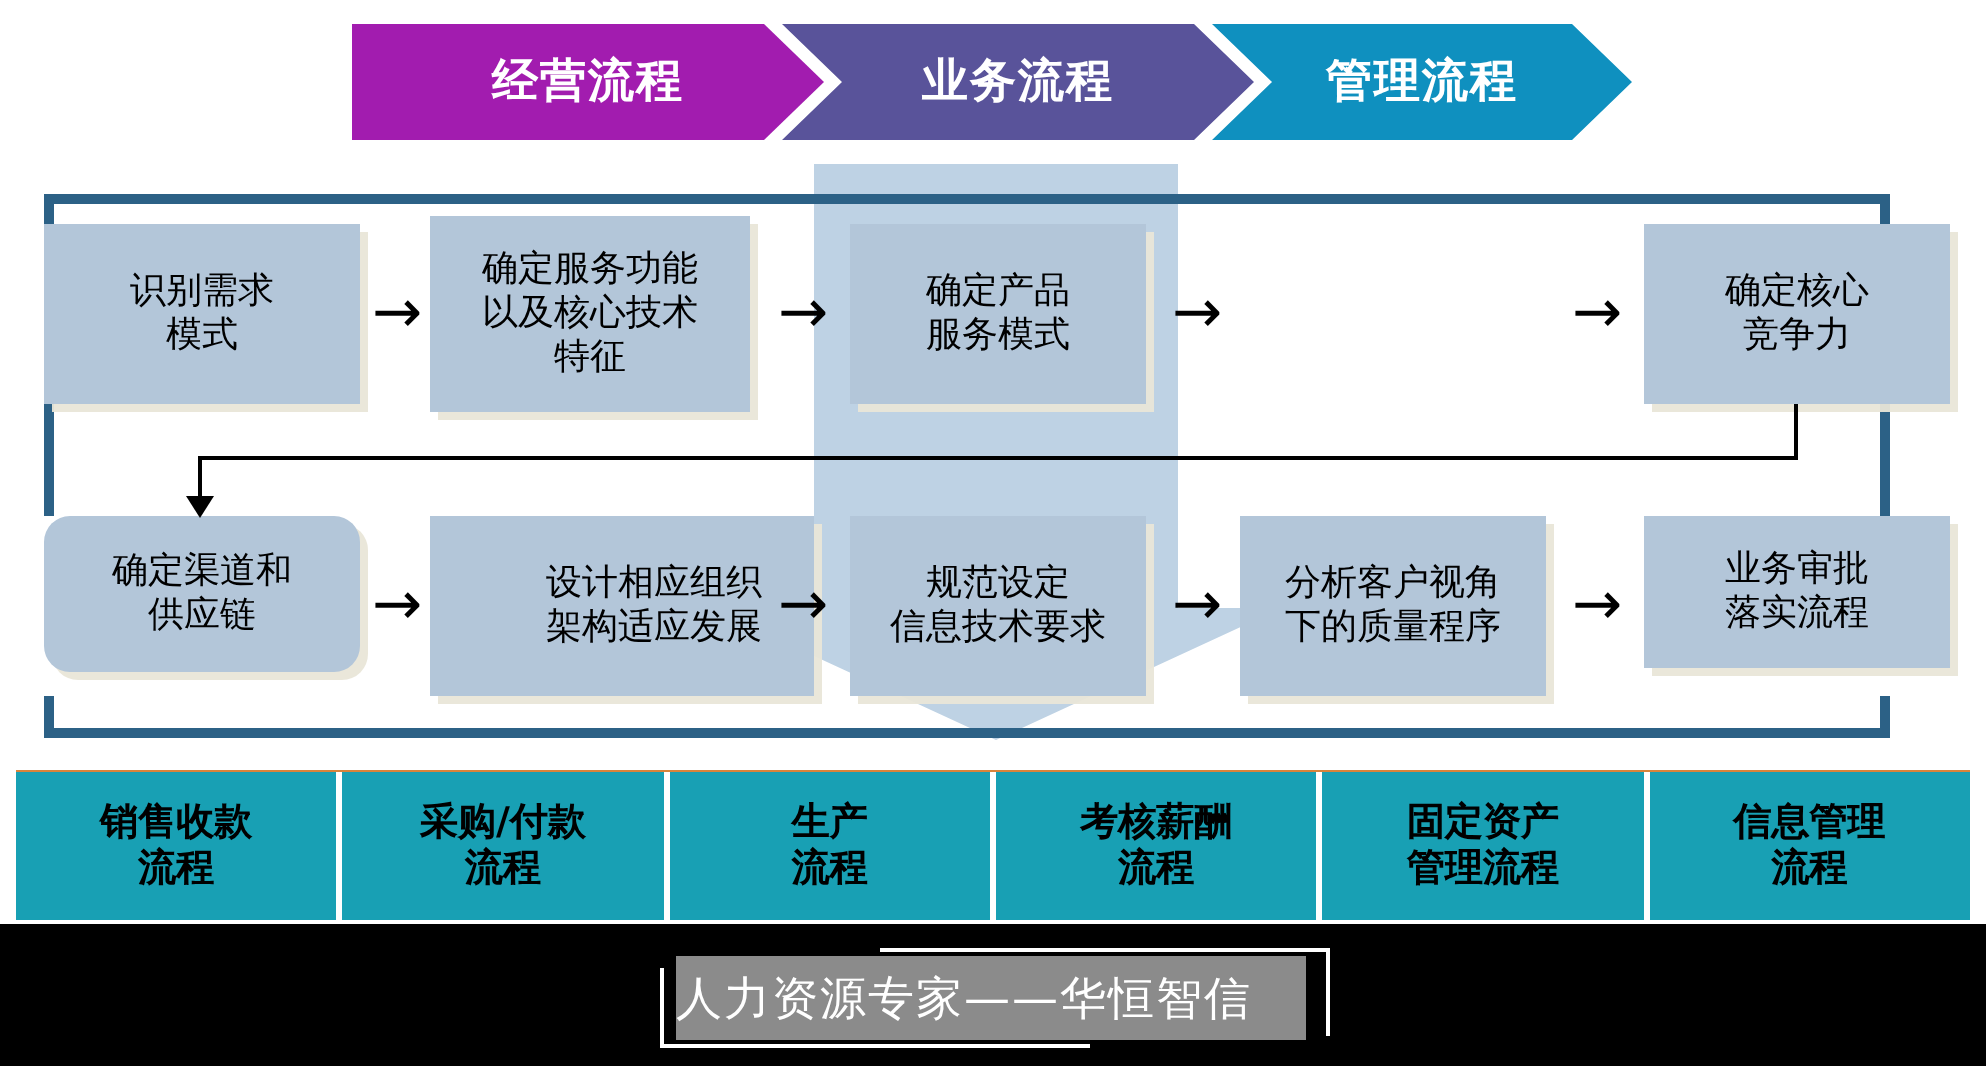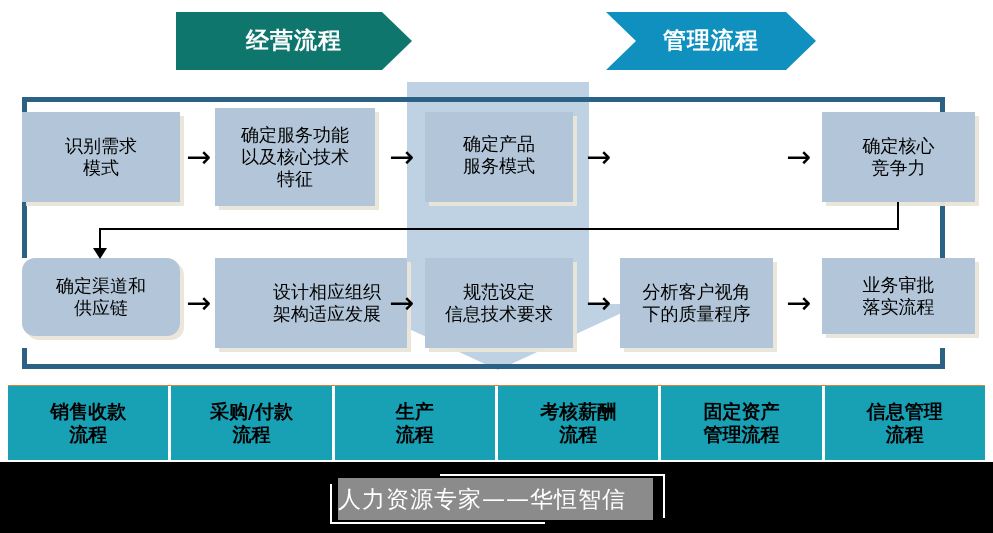--- a/index.html
+++ b/index.html
@@ -14,21 +14,21 @@
 
   
   .chevrons{position:absolute;left:176px;top:12px;width:640px;height:58px;}
   .chev{
     position:absolute;top:0;height:58px;
     display:flex;align-items:center;justify-content:center;
     color:#ffffff;font-weight:bold;font-size:23px;letter-spacing:1px;
     filter:drop-shadow(3px 3px 3px rgba(120,120,120,.55));
   }
   .chev span{position:relative;top:-1px;}
-  .chev.c1{left:0px;width:236px;background:#0f766e;
+  .chev.c1{left:0px;width:236px;background:#a21caf;
     clip-path:polygon(0 0, 206px 0, 236px 29px, 206px 58px, 0 58px);}
   .chev.c2{left:215px;width:236px;background:#59539a;
     clip-path:polygon(0 0, 206px 0, 236px 29px, 206px 58px, 0 58px, 30px 29px);}
   .chev.c3{left:430px;width:210px;background:#0f90bf;
     clip-path:polygon(0 0, 180px 0, 210px 29px, 180px 58px, 0 58px, 30px 29px);}
 
   
   .bigarrow{
     position:absolute;left:355px;top:82px;width:286px;height:288px;
     background:#bed2e4;
@@ -108,20 +108,23 @@
 </style>
 </head>
 <body>
 
 <div id="stage">
 
   <div class="chevrons">
     <div class="chev c1">
       <span>经营流程</span>
     </div>
+    <div class="chev c2">
+      <span>业务流程</span>
+    </div>
     <div class="chev c3">
       <span>管理流程</span>
     </div>
   </div>
 
   <div class="bigarrow"></div>
 
   <div class="frame"></div>
   <div class="frame-gap" style="left:20px;top:112px;width:9px;height:90px;"></div>
   <div class="frame-gap" style="left:20px;top:258px;width:9px;height:90px;"></div>
@@ -131,21 +134,21 @@
   <div class="pbox" style="left:22px;top:112px;width:158px;height:90px;">
     <span>识别需求<br>模式</span>
   </div>
   <div class="sarrow" style="left:186px;top:142px;">→</div>
 
   <div class="pbox" style="left:215px;top:108px;width:160px;height:98px;">
     <span>确定服务功能<br>以及核心技术<br>特征</span>
   </div>
   <div class="sarrow" style="left:389px;top:142px;">→</div>
 
-  <div class="pbox" style="left:425px;top:112px;width:148px;height:90px;font-family:Liberation Mono, monospace;">
+  <div class="pbox" style="left:425px;top:112px;width:148px;height:90px;">
     <span>确定产品<br>服务模式</span>
   </div>
   <div class="sarrow" style="left:586px;top:142px;">→</div>
 
   <div class="sarrow" style="left:786px;top:142px;">→</div>
 
   <div class="pbox" style="left:822px;top:112px;width:153px;height:90px;">
     <span>确定核心<br>竞争力</span>
   </div>
 

